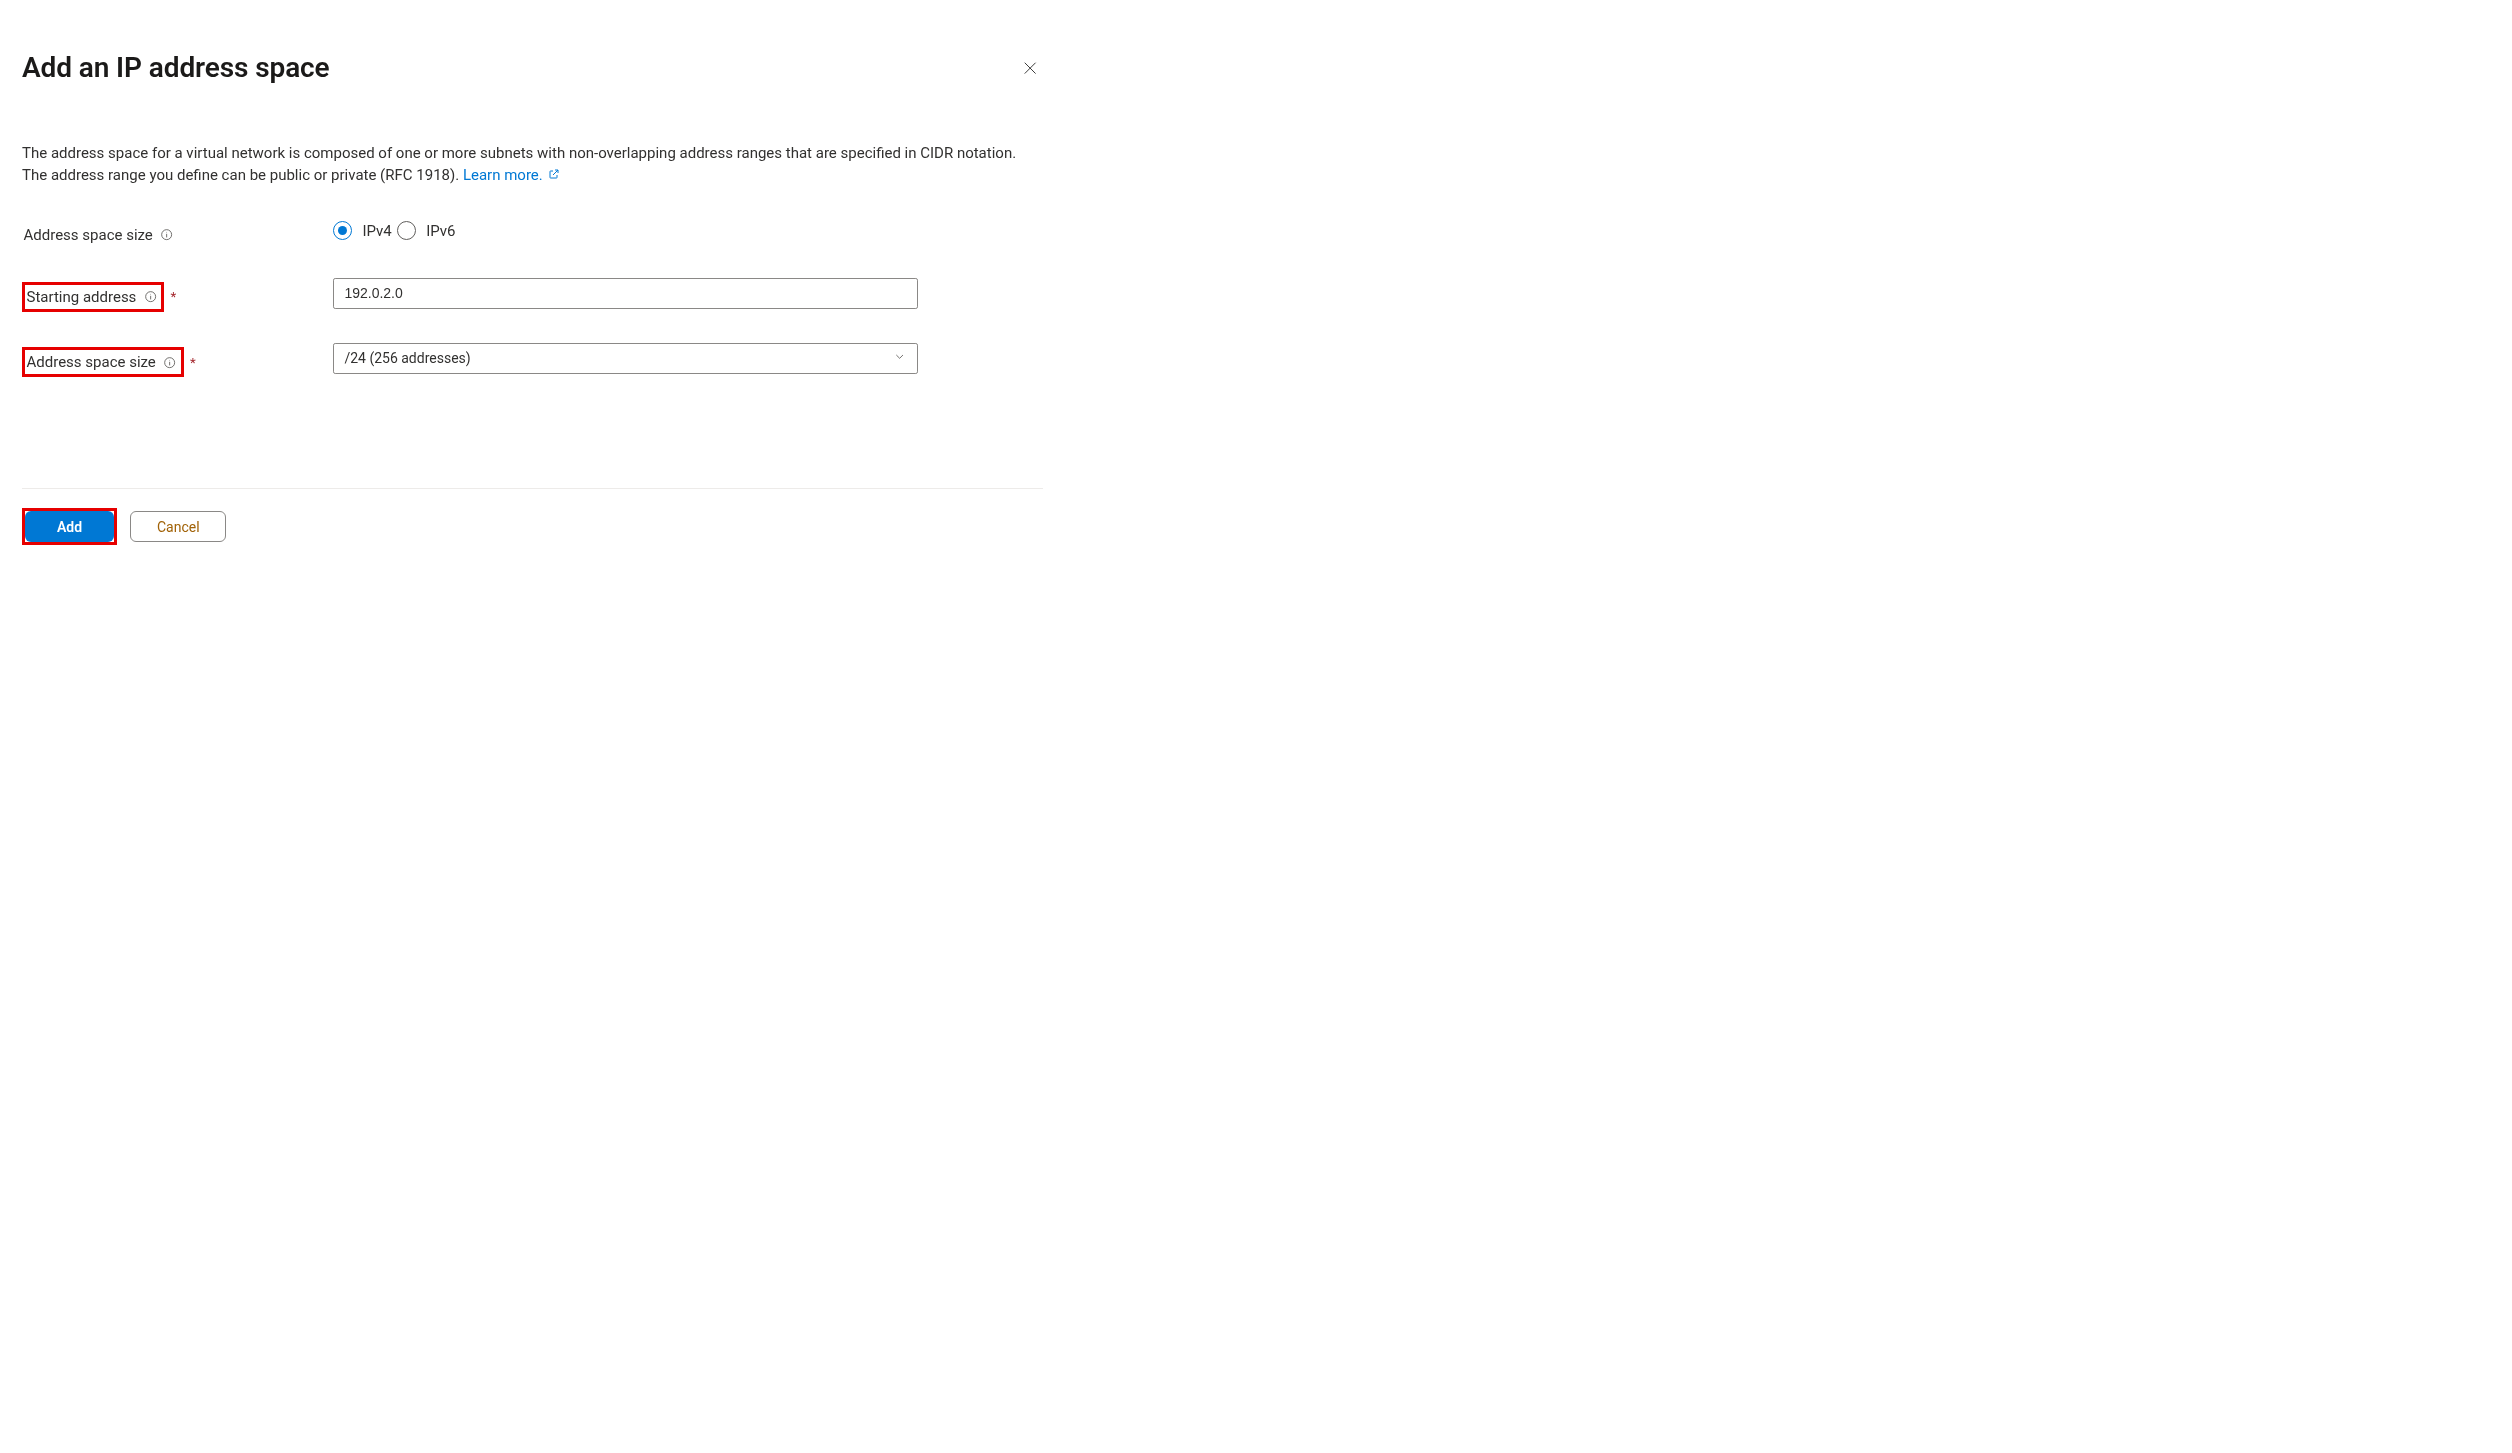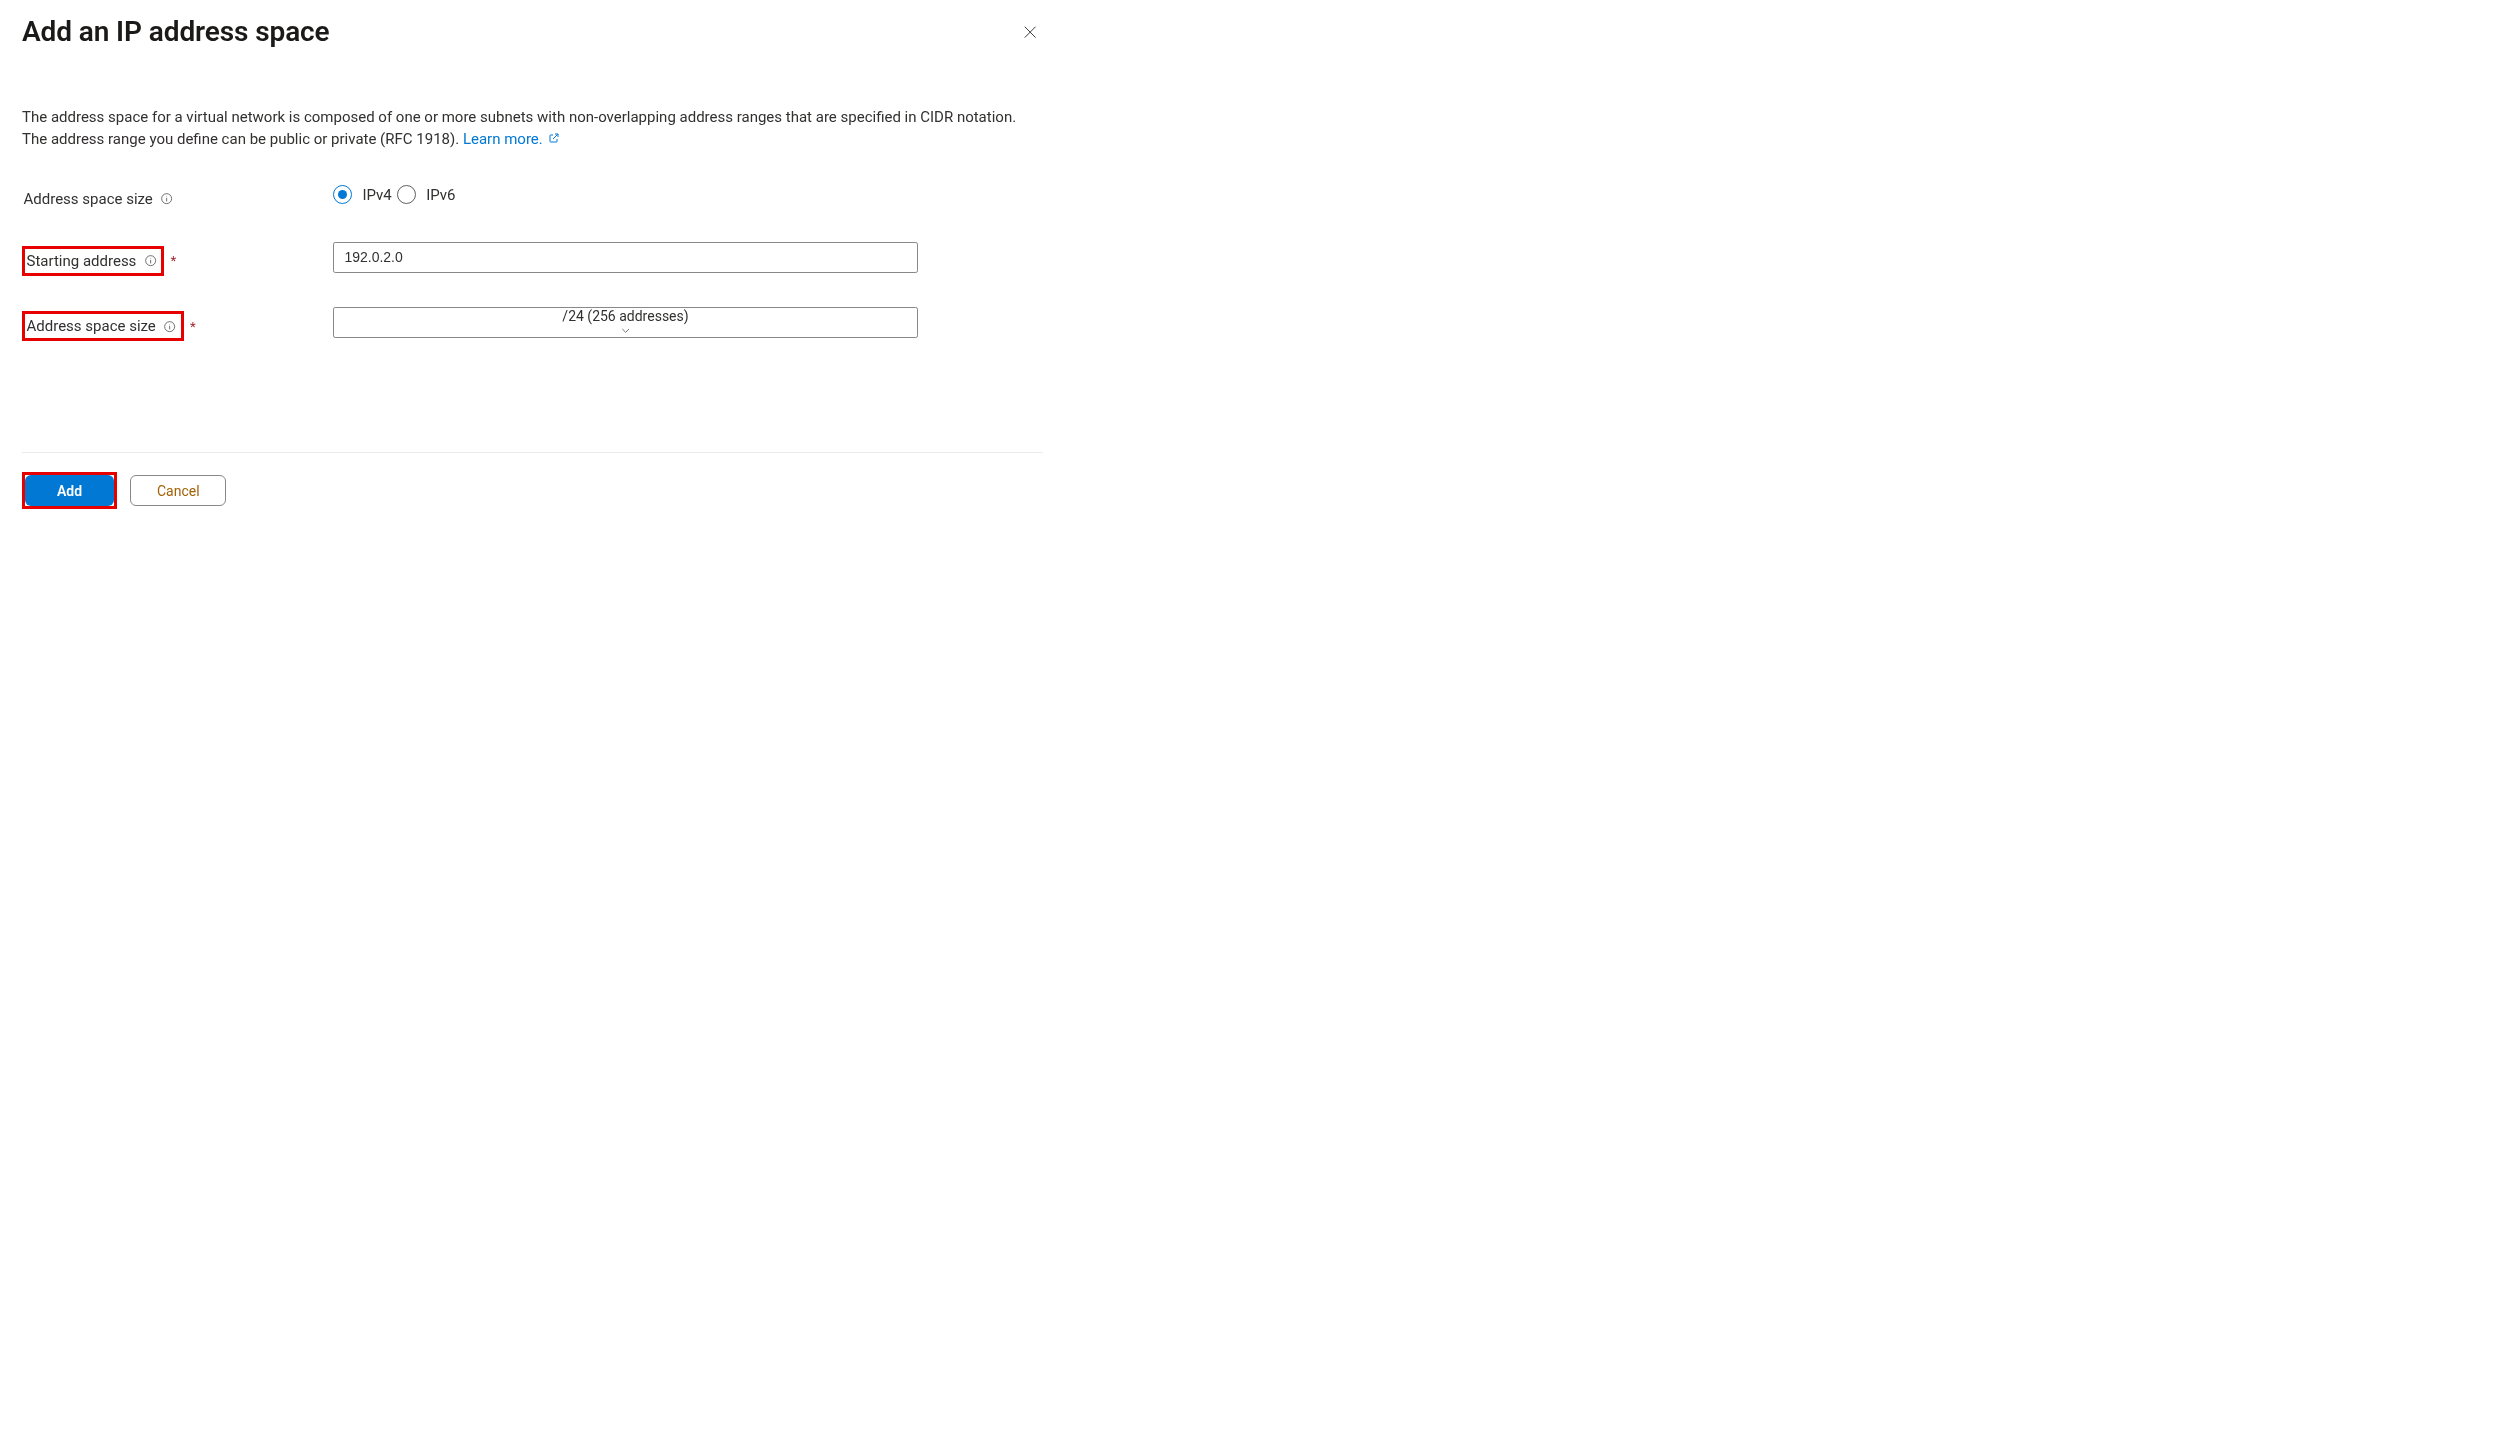--- a/index.html
+++ b/index.html
@@ -7,20 +7,21 @@
       font-family: "Segoe UI", -apple-system, BlinkMacSystemFont, Roboto, Arial, sans-serif;
       color: #323130;
       background: #fff;
       padding: 15px 22px;
     }
     .panel { max-width: 1021px; }
     .header-row {
       display: flex;
       justify-content: space-between;
       align-items: flex-start;
+      margin-top: 36px;
     }
     .title {
       font-size: 28px;
       font-weight: 600;
       color: #1b1a19;
       letter-spacing: -0.1px;
     }
     .close-btn {
       background: none;
       border: none;
@@ -125,21 +126,20 @@
       height: 31px;
       border: 0.7px solid #8a8886;
       border-radius: 2.2px;
       padding: 0 10.4px;
       display: flex;
       align-items: center;
       justify-content: space-between;
       cursor: pointer;
       background: #fff;
       font-size: 14px;
-      flex-direction: column;
     }
     .chevron { color: #605e5c; }
 
     .readonly-value {
       font-size: 15px;
       color: #605e5c;
       padding-top: 4.4px;
     }
 
     .divider {

